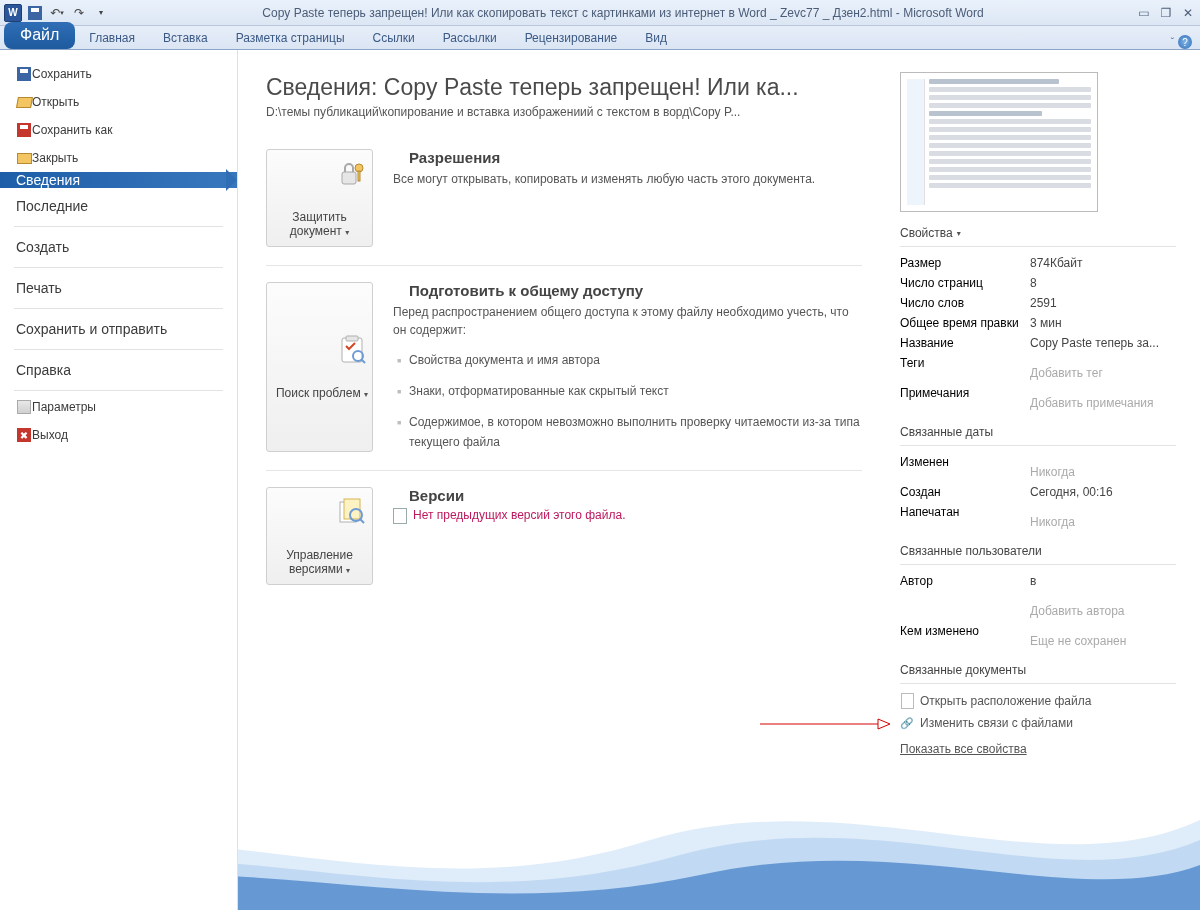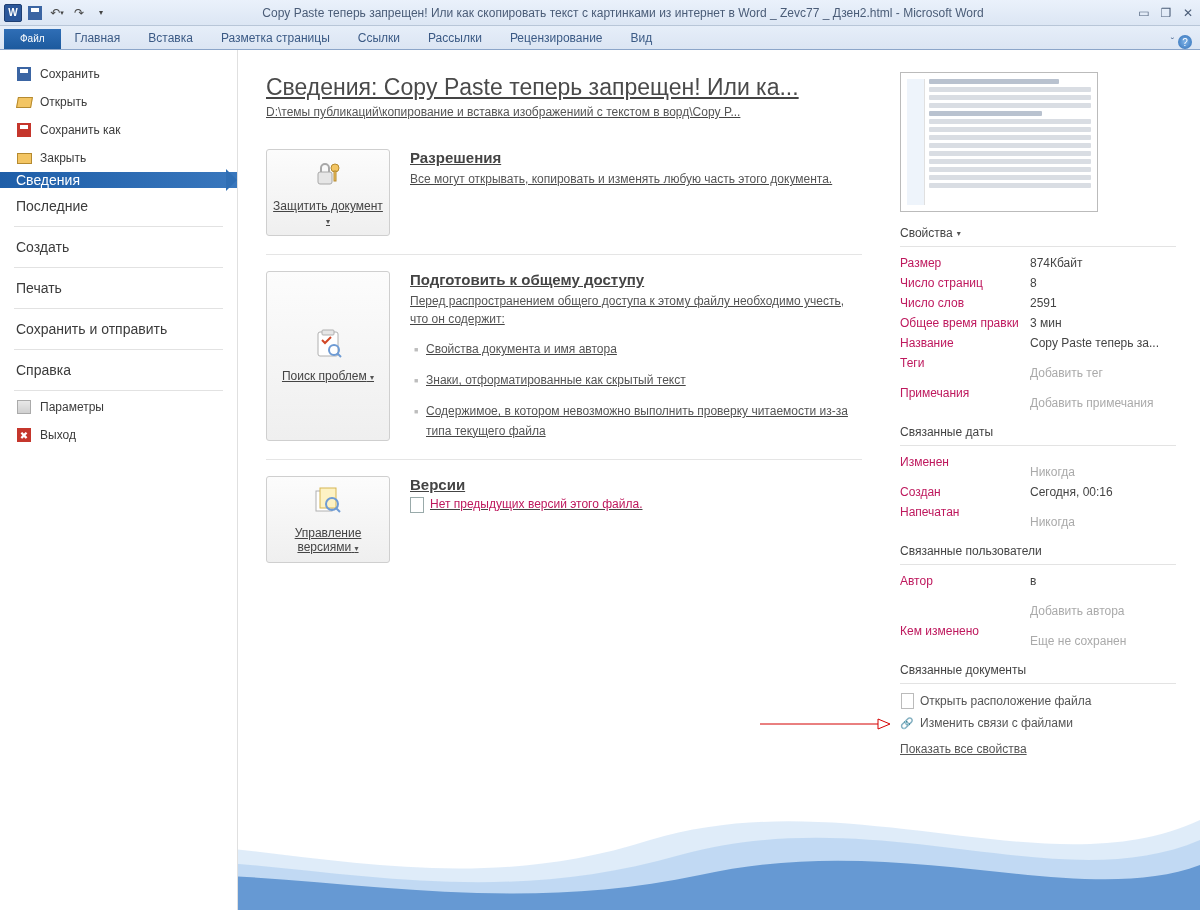--- a/index.html
+++ b/index.html
@@ -9,72 +9,72 @@
 .titlebar { height: 26px; background: linear-gradient(#eaf1fb, #dce6f4); display: flex; align-items: center; padding: 0 4px; border-bottom: 1px solid #b8c6d8; }
 .titlebar .qat { display: flex; align-items: center; gap: 4px; }
 .titlebar .qat-btn { width: 18px; height: 18px; display: flex; align-items: center; justify-content: center; cursor: pointer; }
 .word-icon { width: 18px; height: 18px; background: #2b579a; color: #fff; font-size: 10px; font-weight: bold; display: flex; align-items: center; justify-content: center; border: 1px solid #1e3f73; border-radius: 2px; }
 .title-text { flex: 1; text-align: center; color: #4a5c77; font-size: 12px; }
 .win-controls { display: flex; gap: 6px; align-items: center; }
 .win-btn { width: 16px; height: 14px; display: flex; align-items: center; justify-content: center; cursor: pointer; color: #4a5c77; }
 
 
 .ribbon-tabs { height: 24px; background: linear-gradient(#e6eef9, #dbe5f3); display: flex; align-items: flex-end; padding-left: 4px; border-bottom: 1px solid #8ba5c9; }
-.file-tab { background: linear-gradient(#2f6eb6, #1d5a9e); color: #fff; padding: 4px 16px 5px 16px; font-size: 10px; cursor: pointer; border-radius: 0; }
+.file-tab { background: linear-gradient(#2f6eb6, #1d5a9e); color: #fff; padding: 4px 16px 5px 16px; font-size: 16px; cursor: pointer; border-radius: 8px; }
 .rtab { padding: 4px 14px; color: #3b5a85; cursor: pointer; font-size: 12px; }
 .ribbon-right { margin-left: auto; display: flex; align-items: center; gap: 4px; padding-right: 8px; color: #3b5a85; }
 
 
 .content { display: flex; height: calc(910px - 50px); }
 .sidebar { width: 238px; background: #fff; border-right: 1px solid #e0e0e0; padding-top: 10px; }
-.side-item { display: flex; align-items: center; gap: 8px; padding: 6px 16px; font-size: 12px; color: #3b3b3b; cursor: pointer; }
+.side-item { display: flex; align-items: center; padding: 6px 16px; font-size: 12px; color: #3b3b3b; cursor: pointer; }
 .side-item.active { background: linear-gradient(90deg, #1e5ea8, #3977bd); color: #fff; position: relative; padding: 0 16px; font-size: 14px; }
 .side-item.active::after { content: ""; position: absolute; right: -11px; top: 50%; transform: translateY(-50%); border: 11px solid transparent; border-left-color: #2f6eb4; }
 .side-item.big { font-size: 14px; padding: 10px 16px; color: #3b3b3b; }
 .side-hr { border: none; border-top: 1px solid #e2e2e2; margin: 2px 14px; }
 .icon16 { width: 16px; height: 16px; display: inline-flex; align-items: center; justify-content: center; }
 .save-ico { background: #3b65a3; width: 14px; height: 14px; position: relative; }
 .save-ico::after { content: ""; position: absolute; top: 2px; left: 3px; width: 8px; height: 4px; background: #fff; }
 .saveas-ico { position: relative; }
 .saveas-ico .disk { background: #c5362c; width: 14px; height: 14px; position: relative; }
 .saveas-ico .disk::after { content: ""; position: absolute; top: 2px; left: 3px; width: 8px; height: 4px; background: #fff; }
 .open-ico { width: 15px; height: 11px; background: #f3c563; border: 1px solid #b58a30; transform: skewX(-10deg); }
 .close-ico { width: 15px; height: 11px; background: #f3c563; border: 1px solid #b58a30; }
 .settings-ico { width: 14px; height: 14px; background: linear-gradient(#e8e8e8,#d0d0d0); border: 1px solid #aaa; }
 .exit-ico { width: 14px; height: 14px; background: #c5362c; color: #fff; font-size: 10px; display: flex; align-items: center; justify-content: center; }
 
-.main { flex: 1; padding: 24px 28px 0 28px; overflow: hidden; text-decoration: underline; }
+.main { flex: 1; padding: 24px 28px 0 28px; overflow: hidden; }
 .info-title { font-size: 23px; color: #4a4a4a; font-weight: normal; margin-bottom: 4px; white-space: nowrap; overflow: hidden; text-overflow: ellipsis; }
 .info-path { font-size: 12px; color: #555; margin-bottom: 30px; white-space: nowrap; overflow: hidden; text-overflow: ellipsis; }
 
 .section { display: flex; gap: 20px; margin-bottom: 16px; padding-bottom: 18px; border-bottom: 1px solid #e5e5e5; }
 .section:last-of-type { border-bottom: none; }
-.big-btn { width: 124px; min-height: 80px; border: 1px solid #cfcfcf; background: linear-gradient(#fcfcfc,#efefef); border-radius: 3px; display: flex; flex-direction: column; align-items: center; justify-content: center; padding: 8px 4px; cursor: pointer; text-align: center; font-size: 12px; color: #444; gap: 9px; }
+.big-btn { width: 107px; min-height: 80px; border: 1px solid #cfcfcf; background: linear-gradient(#fcfcfc,#efefef); border-radius: 3px; display: flex; flex-direction: column; align-items: flex-end; justify-content: center; padding: 8px 4px; cursor: pointer; text-align: center; font-size: 12px; color: #444; gap: 20px; }
 .big-btn .bb-icon { width: 32px; height: 32px; display: flex; align-items: center; justify-content: center; }
 .dd-arrow { font-size: 8px; color: #555; }
 .section-body { flex: 1; }
-.section-body h3 { font-size: 15px; color: #444; font-weight: 600; margin-bottom: 4px; }
+.section-body h3 { font-size: 15px; color: #444; font-weight: 600; margin-bottom: 4px; margin-left: 16px; }
 .section-body p { font-size: 12px; color: #555; line-height: 1.5; }
 .section-body ul { list-style: none; margin-top: 4px; }
 .section-body ul li { font-size: 12px; color: #555; line-height: 1.6; padding-left: 16px; position: relative; margin-top: 12px; }
 .section-body ul li::before { content: "■"; color: #bdbdbd; font-size: 7px; position: absolute; left: 4px; top: 4px; }
 .ver-line { display: flex; align-items: flex-start; gap: 6px; font-size: 12px; color: #be185d; }
 .doc-small-ico { width: 14px; height: 16px; border: 1px solid #9aa; background: #fff; display: inline-block; position: relative; }
 
 .rightpanel { width: 310px; padding: 22px 24px 0 10px; font-size: 12px; }
 .thumb { width: 198px; height: 140px; border: 1px solid #bbb; background: #fff; margin-bottom: 14px; padding: 6px; display: flex; gap: 4px; }
 .thumb .tleft { width: 18px; background: #eef4fb; border-right: 1px solid #e0e0e0; }
 .thumb .tmain { flex: 1; display: flex; flex-direction: column; gap: 3px; }
 .thumb .tline { height: 5px; background: #d9dde3; border-radius: 1px; }
 .thumb .thead { height: 5px; background: #b9c2cf; width: 80%; }
 .thumb .thead2 { height: 5px; background: #b9c2cf; width: 70%; }
 .rp-hdr { font-size: 12px; color: #444; font-weight: normal; margin: 12px 0 6px 0; display: flex; align-items: center; gap: 4px; }
 .rp-divider { border-top: 1px solid #e3e3e3; margin-top: 3px; margin-bottom: 6px; }
 .prop-row { display: flex; padding: 3px 0; font-size: 12px; }
-.prop-row .k { width: 130px; color: #be185d; }
+.prop-row .k { width: 130px; color: #000000; }
 .prop-row .v { color: #444; }
 .prop-row .v.muted { color: #aaa; margin-top: 10px; }
 .rp-link { display: flex; align-items: center; gap: 6px; color: #555; padding: 4px 0; cursor: pointer; }
 .show-all { text-decoration: underline; color: #555; cursor: pointer; margin-top: 8px; display: inline-block; }
 .link-ico { width: 14px; height: 14px; display: inline-flex; align-items: center; justify-content: center; }
 .file-ico-sm { width: 13px; height: 16px; border: 1px solid #bbb; background: #fff; display: inline-block; }
 .chain-ico { color: #6e7b8b; font-size: 11px; }
 
 
 .red-arrow { position: absolute; left: 760px; top: 718px; width: 130px; height: 12px; pointer-events: none; }

